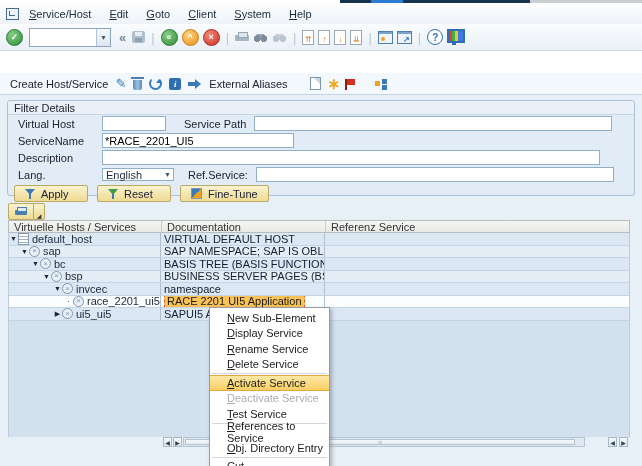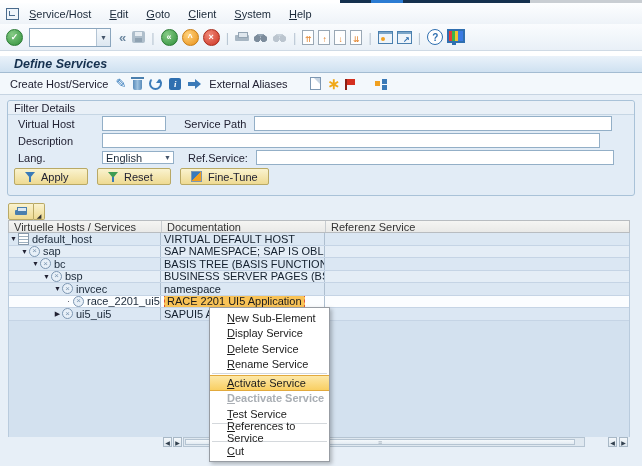--- a/index.html
+++ b/index.html
@@ -145,21 +145,21 @@
   .thumb{position:absolute;left:1px;top:1px;bottom:1px;width:388px;background:linear-gradient(#f4f8fb,#e3ebf2);border:1px solid #b5c4d2;
          display:flex;align-items:center;justify-content:center;color:#9aa8b5;font-size:7px;}
 
   
   .cmenu{position:absolute;left:209px;top:307px;width:121px;background:#fff;border:1px solid #979ca3;
          box-shadow:2px 2px 4px rgba(0,0,0,.25);padding:2px 0;z-index:50;box-sizing:border-box;}
   .mi{height:15.5px;display:flex;align-items:center;padding-left:17px;color:#1c1c1c;cursor:default;box-sizing:border-box;}
   .mi .mi-label{display:block;}
   .mi-label::first-letter{text-decoration:underline;}
   .mi.hl{background:linear-gradient(#fde8a8,#f9cf62);border-top:1px solid #e2a93c;border-bottom:1px solid #e2a93c;}
-  .mi.dis{color:#a9aeb4;font-weight:bold;}
+  .mi.dis{color:#a9aeb4;}
   .msep{height:1px;background:#d4d8dc;margin:1px 2px;}
 </style>
 </head>
 <body>
 
 <div class="app">
 
   <div class="edge navy"></div>
   <div class="edge blue"></div>
   <div class="edge gray"></div>
@@ -208,23 +208,20 @@
     <span class="pageico">↓</span>
     <span class="pageico">⇊</span>
     <span class="tsep">|</span>
     <span class="winico dot"></span>
     <span class="winico arrow"></span>
     <span class="tsep">|</span>
     <span class="helpico">?</span>
     <span class="monico"></span>
   </div>
 
-  <div class="titlebar">
-    <span class="t">Define Services</span>
-  </div>
 
   <div class="apptb">
     <span>Create Host/Service</span>
     <span class="pencil">✎</span>
     <span class="trash"></span>
     <span class="refresh"></span>
     <span class="infoico">i</span>
     <span class="bluearr"></span>
     <span>External Aliases</span>
     <span style="width:8px"></span>
@@ -241,20 +238,24 @@
       <div class="fhead">
         <span>Filter Details</span>
       </div>
       <div class="frow">
         <span class="flabel">Virtual Host</span>
         <input class="fin" style="width: 58px;" value="">
         <span class="midlabel" style="margin-left:18px">Service Path</span>
         <input class="fin" style="width: 352px;" value="">
       </div>
       <div class="frow">
+        <span class="flabel">ServiceName</span>
+        <input class="fin" style="width: 186px;" value="*RACE_2201_UI5">
+      </div>
+      <div class="frow">
         <span class="flabel">Description</span>
         <input class="fin" style="width: 492px;" value="">
       </div>
       <div class="frow">
         <span class="flabel">Lang.</span>
         <span class="combo">
           <span>English</span>
           <span class="car">▼</span>
         </span>
         <span class="midlabel" style="">Ref.Service:</span>
@@ -379,39 +380,42 @@
   </div>
 
   <div class="cmenu">
     <div class="mi">
         <span class="mi-label">New Sub-Element</span>
       </div>
     <div class="mi">
         <span class="mi-label">Display Service</span>
       </div>
     <div class="mi">
+        <span class="mi-label">Rename Service</span>
+      </div>
+    <div class="mi">
         <span class="mi-label">Delete Service</span>
-      </div>
-    <div class="mi">
-        <span class="mi-label">Rename Service</span>
       </div>
     <div class="msep"></div>
     <div class="mi hl">
         <span class="mi-label">Activate Service</span>
       </div>
     <div class="mi dis">
         <span class="mi-label">Deactivate Service</span>
       </div>
     <div class="mi">
         <span class="mi-label">Test Service</span>
       </div>
     <div class="msep"></div>
     <div class="mi">
         <span class="mi-label">References to Service</span>
       </div>
+    <div class="mi">
+        <span class="mi-label">Obj. Directory Entry</span>
+      </div>
     <div class="msep"></div>
     <div class="mi">
         <span class="mi-label">Cut</span>
       </div>
 
   </div>
 
 </div>
 
 </body></html>

